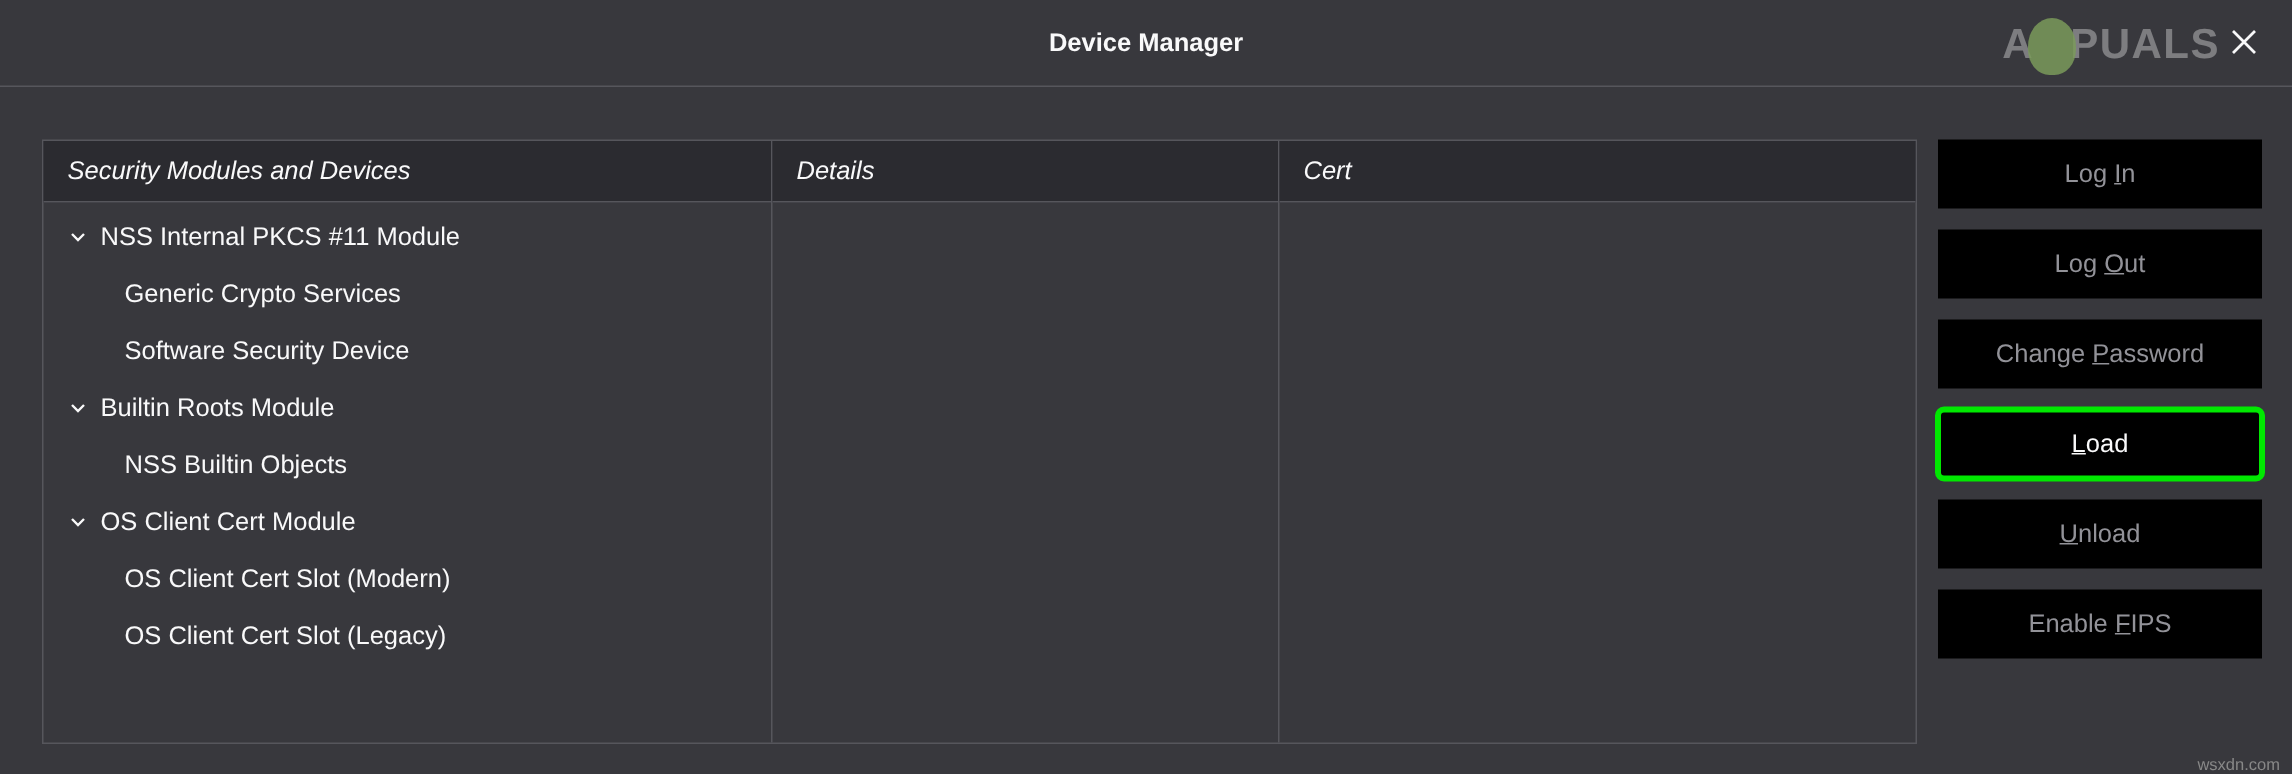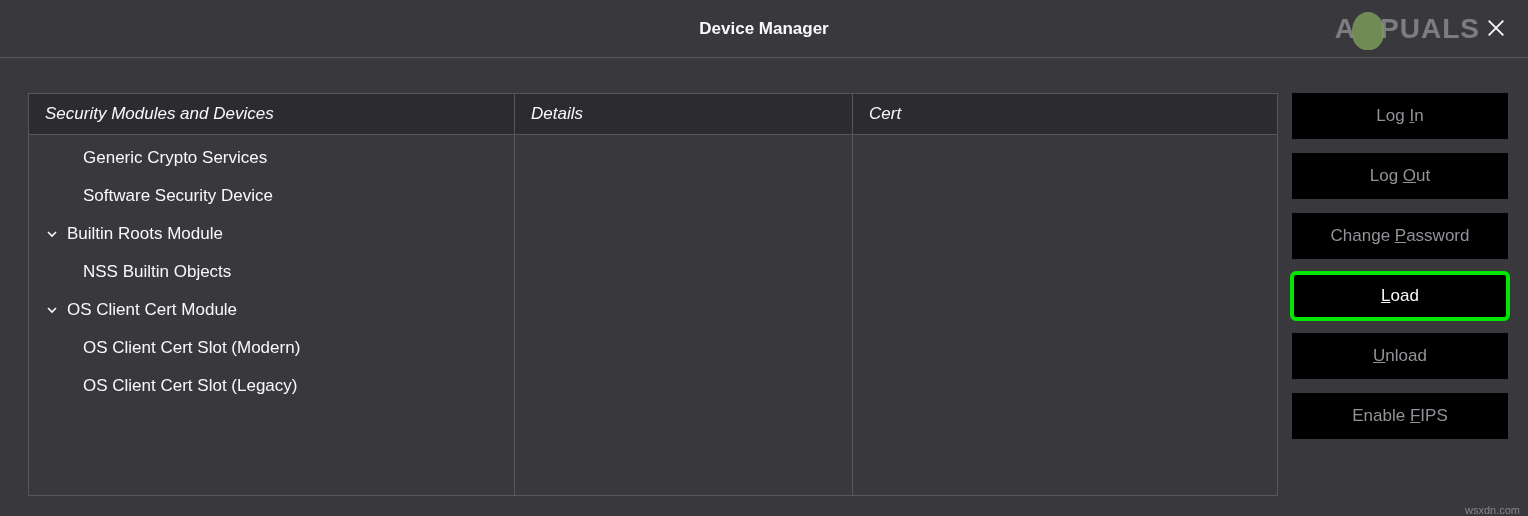--- a/index.html
+++ b/index.html
@@ -175,20 +175,28 @@
   </div>
 </div>
 
 <div class="content">
   <div class="panels">
 
     <div class="col col-modules">
       <div class="col-header">Security Modules and Devices</div>
       <div class="col-body">
 
+        <div class="tree-item">
+          <span class="chevron">
+              <svg viewBox="0 0 12 12">
+                <path d="M2 4 L6 8 L10 4" stroke="currentColor" stroke-width="1.6" fill="none"></path>
+              </svg>
+            </span>
+          <span>NSS Internal PKCS #11 Module</span>
+        </div>
         <div class="tree-item tree-child">
           <span>Generic Crypto Services</span>
         </div>
         <div class="tree-item tree-child">
           <span>Software Security Device</span>
         </div>
 
         <div class="tree-item">
           <span class="chevron">
               <svg viewBox="0 0 12 12">

